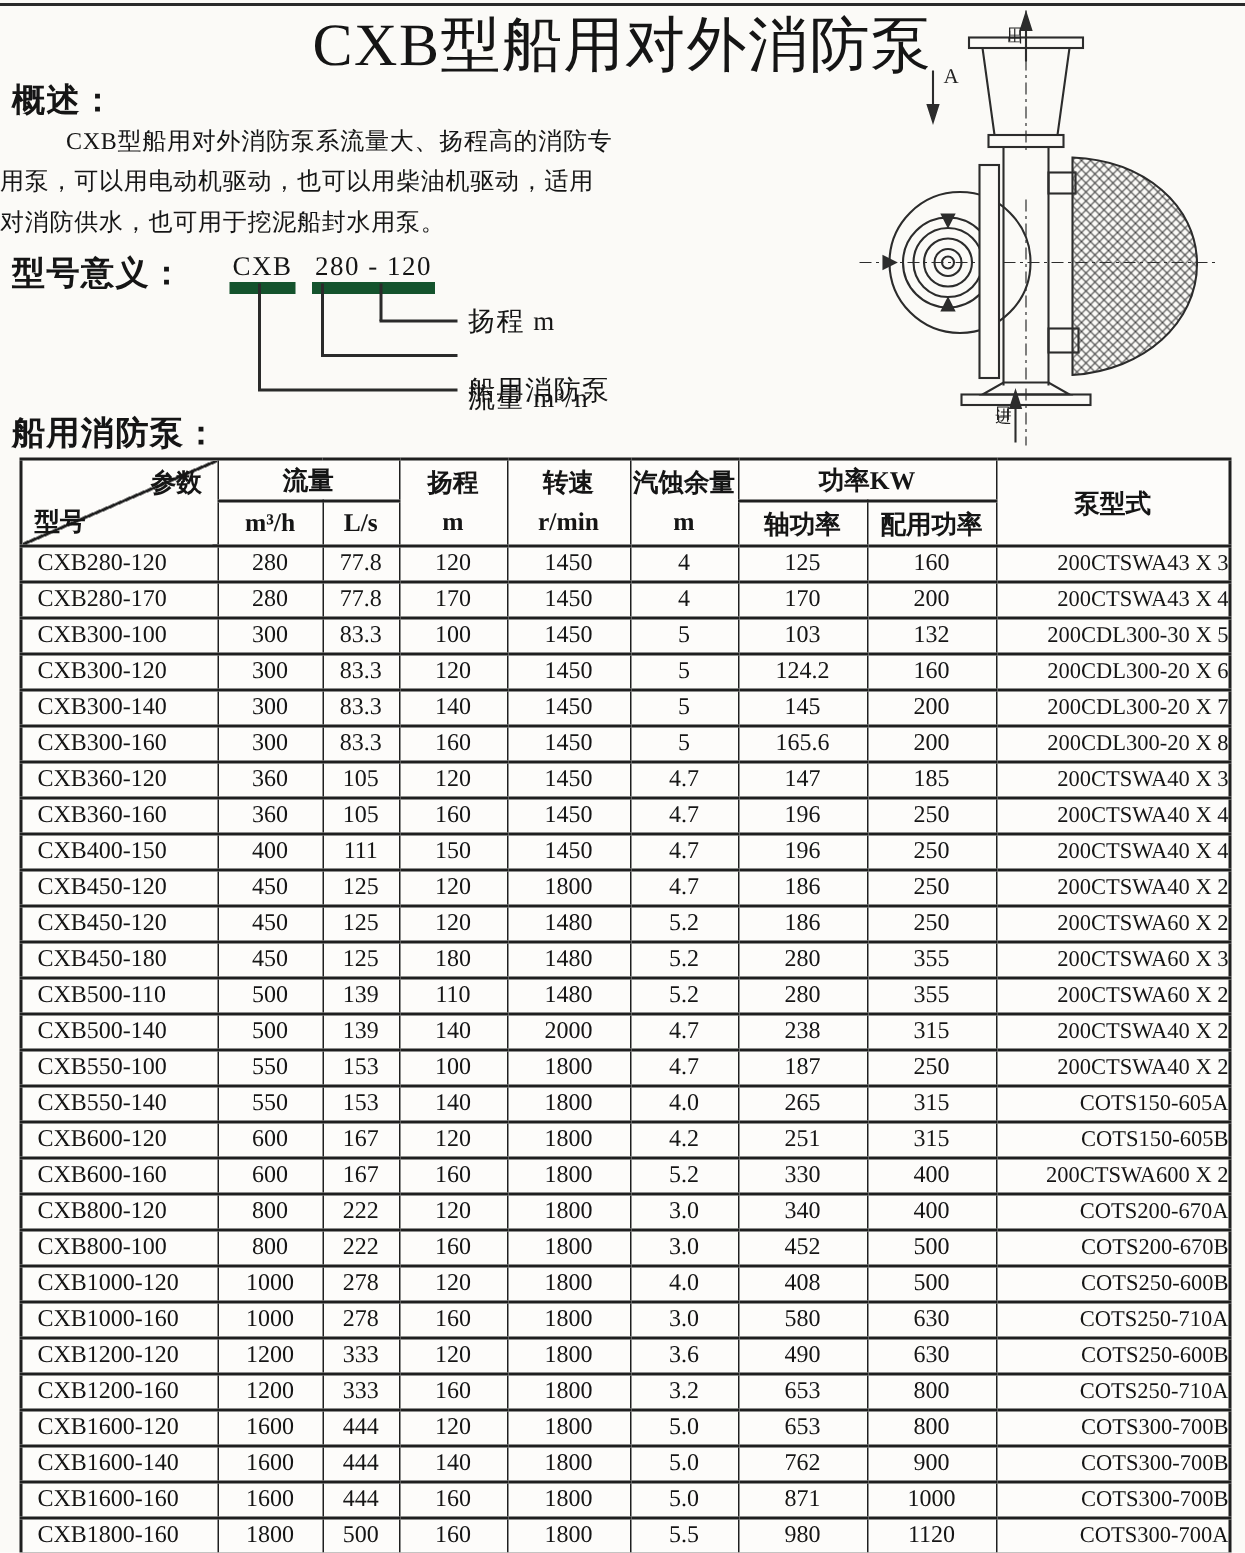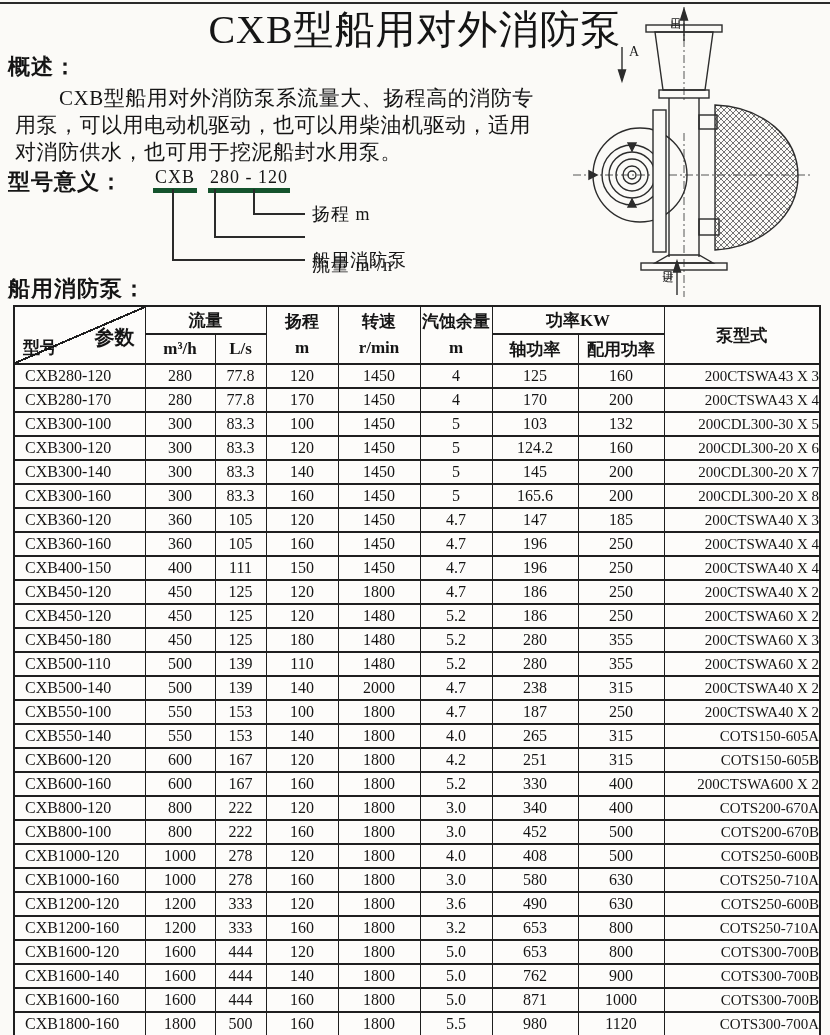--- a/index.html
+++ b/index.html
@@ -4,43 +4,43 @@
 <style>
   html,body{margin:0;padding:0;}
   .page{
     position:relative;width:830px;height:1035px;background:#fbfaf7;
     font-family:"Liberation Serif","DejaVu Serif",serif;color:#151515;overflow:hidden;
   }
   .topline{position:absolute;top:2px;left:0;width:830px;border-top:2px solid #2a2a2a;}
   .title{position:absolute;top:2px;left:40px;width:750px;text-align:center;
     font-size:40px;font-weight:normal;letter-spacing:1px;margin:0;}
   .h2{position:absolute;left:8px;font-size:22px;font-weight:bold;letter-spacing:1px;}
-  .para-line{position:absolute;left:15px;width:580px;font-size:21px;white-space:nowrap;letter-spacing:.5px;}
+  .para-line{position:absolute;left:0;width:580px;font-size:16px;white-space:nowrap;letter-spacing:.5px;}
   .indent{padding-left:44px;}
   .code{position:absolute;left:153px;top:167px;font-size:18px;letter-spacing:1px;}
-  .code span{border-bottom:5px solid #14532d;padding:0 2px 1px 2px;}
+  .code span{border-bottom:8px solid #14532d;padding:0 2px 1px 2px;}
   .bl{position:absolute;border-color:#2a2a2a;}
   .vline{border-left:2px solid #2a2a2a;width:0;}
   .hline{border-top:2px solid #2a2a2a;height:0;}
   .branch-label{position:absolute;font-size:18px;white-space:nowrap;letter-spacing:1px;}
   
   .ptable{position:absolute;left:13px;top:305px;border-collapse:collapse;table-layout:fixed;
     width:806px;background:#fdfcfa;}
   .ptable th,.ptable td{border:2px solid #1f1f1f;border-left-width:1px;border-right-width:1px;
     padding:0;text-align:center;overflow:hidden;white-space:nowrap;}
   .ptable{border:2px solid #1f1f1f;}
   .ptable th{font-size:17px;font-weight:bold;height:26px;}
   .ptable .unit-row th{height:28px;}
   .ptable td{font-size:16px;height:22px;}
   .ptable td.model{text-align:left;padding-left:10px;}
   .ptable td.ptype{font-size:15px;text-align:right;}
   .corner{position:relative;
     background-image:linear-gradient(to bottom right,transparent calc(50% - 1px),
       #1f1f1f calc(50% - 1px),#1f1f1f calc(50% + 1px),transparent calc(50% + 1px));}
-  .corner .c-top{position:absolute;top:17px;right:10px;font-size:20px;}
+  .corner .c-top{position:absolute;top:3px;right:10px;font-size:17px;}
   .corner .c-bottom{position:absolute;bottom:4px;left:8px;font-size:17px;}
   .two-line div{line-height:26px;font-family:Liberation Serif, serif;}
   
   .v-label{position:absolute;writing-mode:vertical-rl;font-size:11px;letter-spacing:1px;color:#222;}
   .a-label{position:absolute;font-size:14px;color:#222;font-family:"Liberation Serif",serif;}
   svg{position:absolute;}
 </style>
 </head>
 <body>
 

